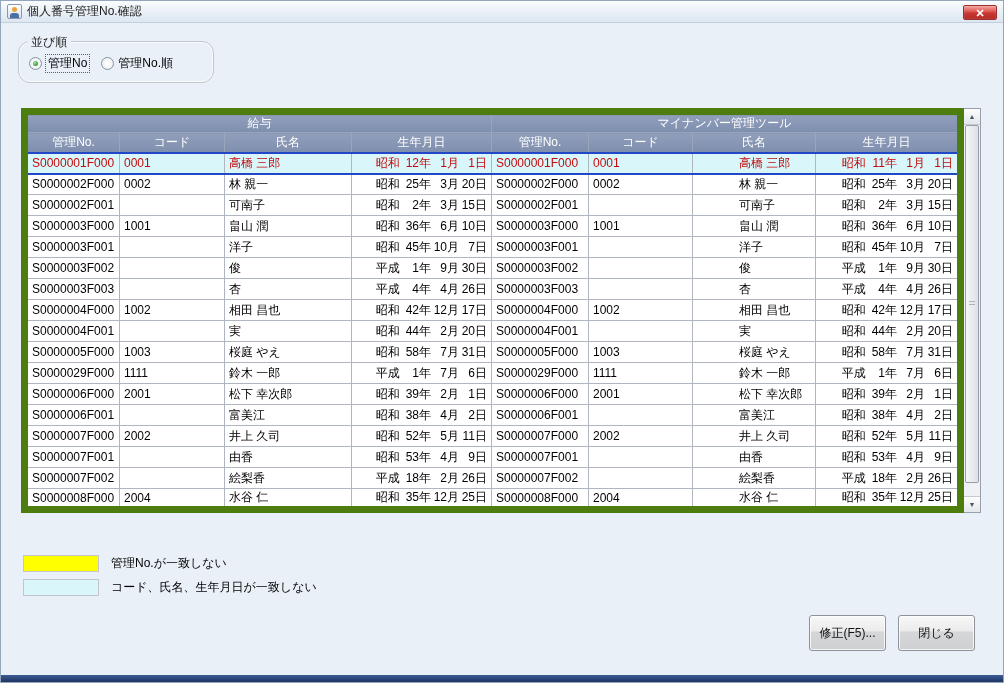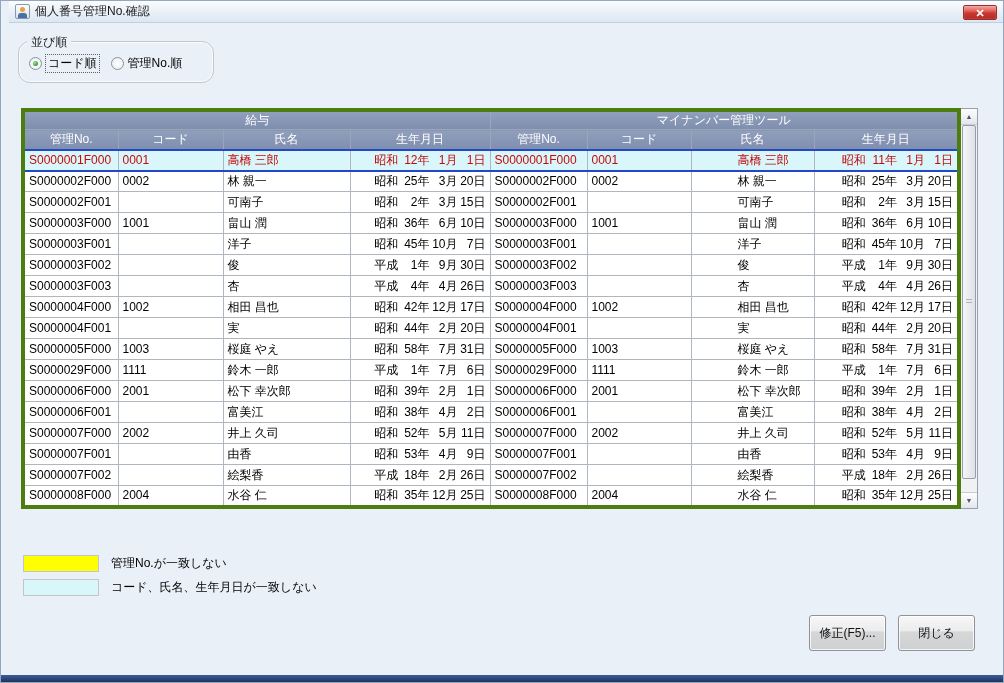--- a/index.html
+++ b/index.html
@@ -6,21 +6,21 @@
   html,body { margin:0; padding:0; background:#fff; }
   body { font-family:"Liberation Sans","DejaVu Sans",sans-serif; }
 
   .window {
     position:relative; width:1004px; height:683px;
     background:#E9F0F8; border:1px solid #94A6BC; overflow:hidden;
   }
 
   
   .titlebar {
-    position:absolute; top:0; left:8px; right:0; height:22px;
+    position:absolute; top:0; left:0; right:0; height:22px;
     background:linear-gradient(#FBFDFE,#E8EFF6 55%,#DDE7F2);
     border-bottom:1px solid #C2CFDD;
     display:flex; align-items:center; padding:0 6px;
   }
   .app-icon { position:relative; width:15px; height:15px; margin-right:5px;
     background:linear-gradient(#FEFEFE,#D9E1EB); border:1px solid #8A97A8; border-radius:2px; }
   .app-icon::before { content:""; position:absolute; left:4px; top:2px; width:5px; height:5px;
     border-radius:50%; background:#E8A33D; }
   .app-icon::after { content:""; position:absolute; left:2px; top:8px; width:9px; height:5px;
     border-radius:3px 3px 0 0; background:#4A6FA5; }
@@ -48,21 +48,21 @@
   .radio { display:flex; align-items:center; gap:4px; font-size:12px; cursor:default; }
   .radio-circle { width:13px; height:13px; border-radius:50%;
     border:1px solid #8593A0; background:radial-gradient(#FFFFFF,#E8ECF0); position:relative; flex:0 0 auto; }
   .radio.checked .radio-circle::after { content:""; position:absolute; inset:3px; border-radius:50%;
     background:radial-gradient(circle at 38% 35%, #9FE3A0, #41A441 60%, #2E7D32); }
   .radio.focused .radio-label { outline:1px dotted #606060; padding:0 2px; }
 
   
   .table-area { position:absolute; left:20px; top:107px; display:flex; align-items:stretch; }
   table.grid { border-collapse:collapse; table-layout:fixed; width:936px; background:#fff;
-    border:4px solid #4d7c0f; }
+    border:7px solid #4d7c0f; }
   .grid th, .grid td {
     border:1px solid #B0B6C0; font-size:12px; font-weight:normal;
     padding:0 4px; overflow:hidden; white-space:nowrap; color:#000;
   }
   .grid thead th {
     background:linear-gradient(#919FBC,#7E8EAD); color:#fff;
     border-color:#9AA4BA; text-align:center;
   }
   .group-row th { height:18px; }
   .col-row th { height:20px;margin-top:8px; }
@@ -122,21 +122,21 @@
     <button class="close-btn">
       <span>✕</span>
     </button>
   </div>
 
   <div class="groupbox">
     <span class="groupbox-label">並び順</span>
     <div class="radio-row">
       <label class="radio checked focused">
         <span class="radio-circle"></span>
-        <span class="radio-label">コード順</span>
+        <span class="radio-label">管理No</span>
       </label>
       <label class="radio">
         <span class="radio-circle"></span>
         <span class="radio-label">管理No.順</span>
       </label>
     </div>
   </div>
 
   <div class="table-area">
     <table class="grid">

